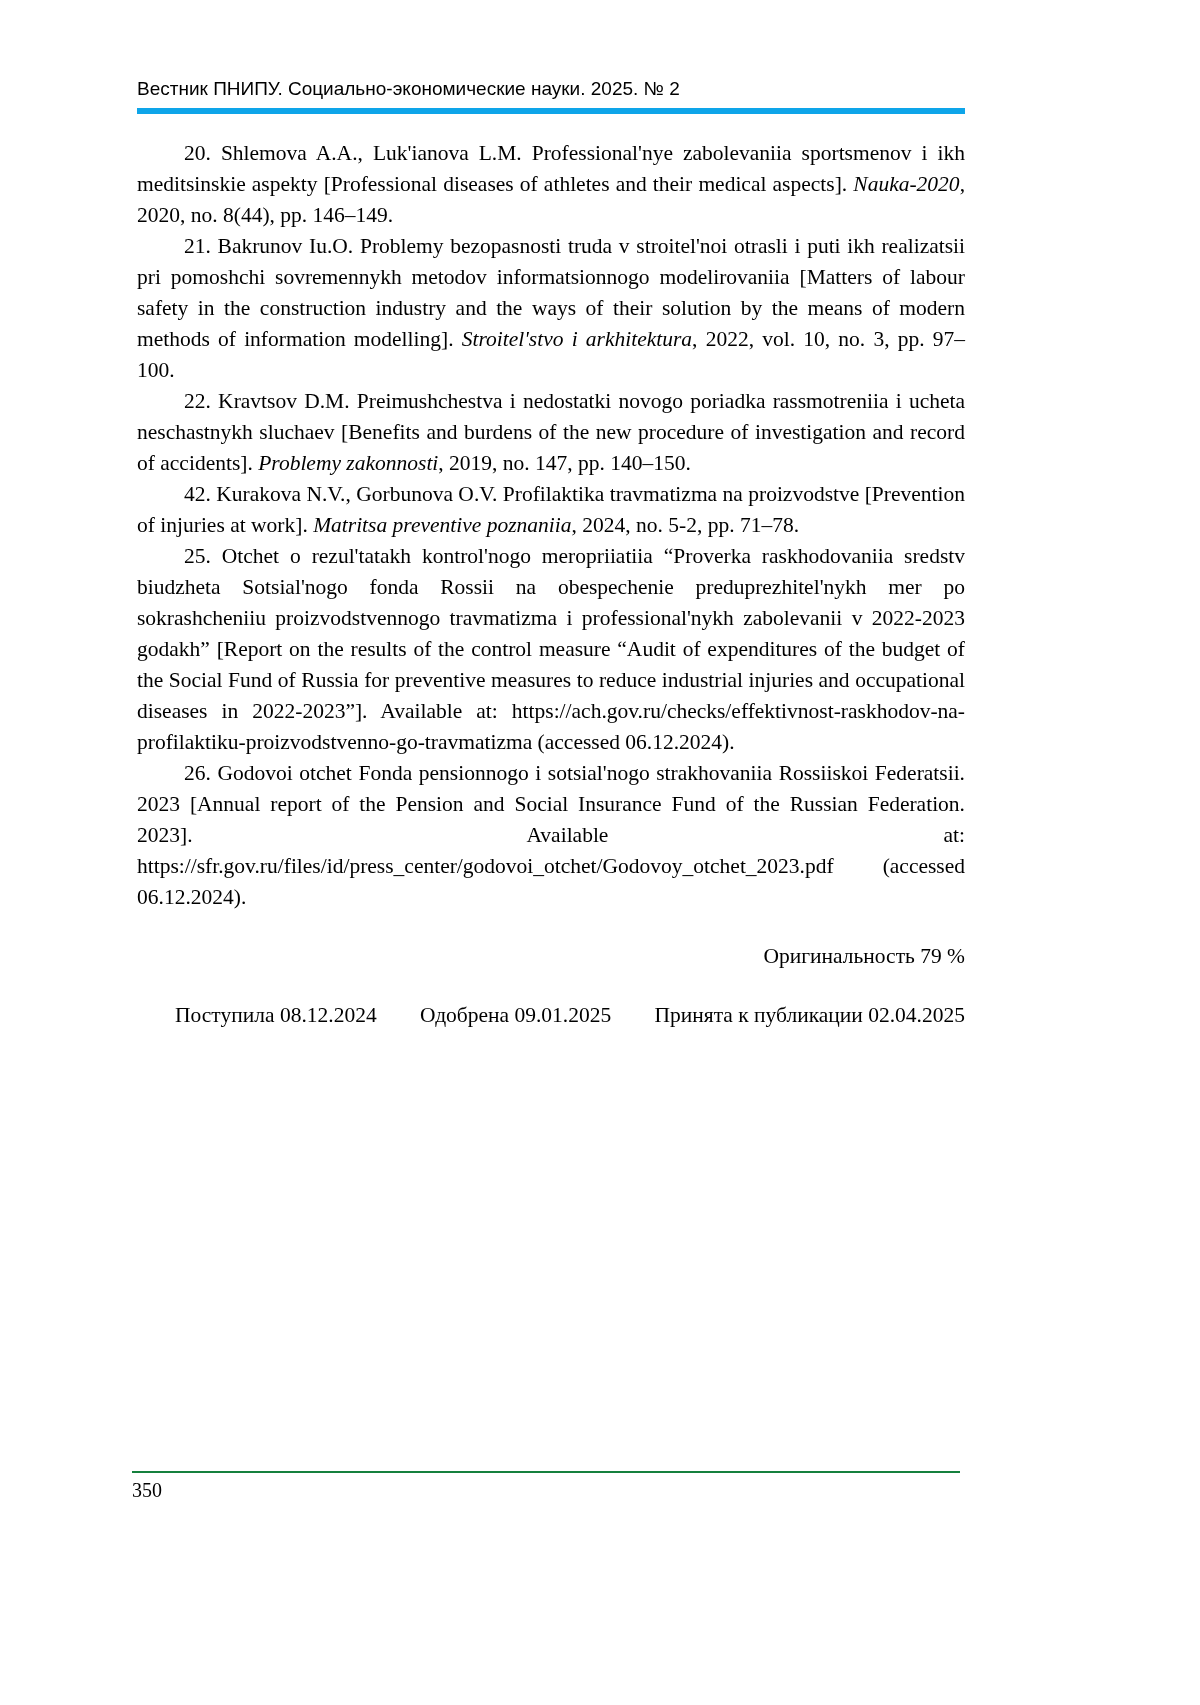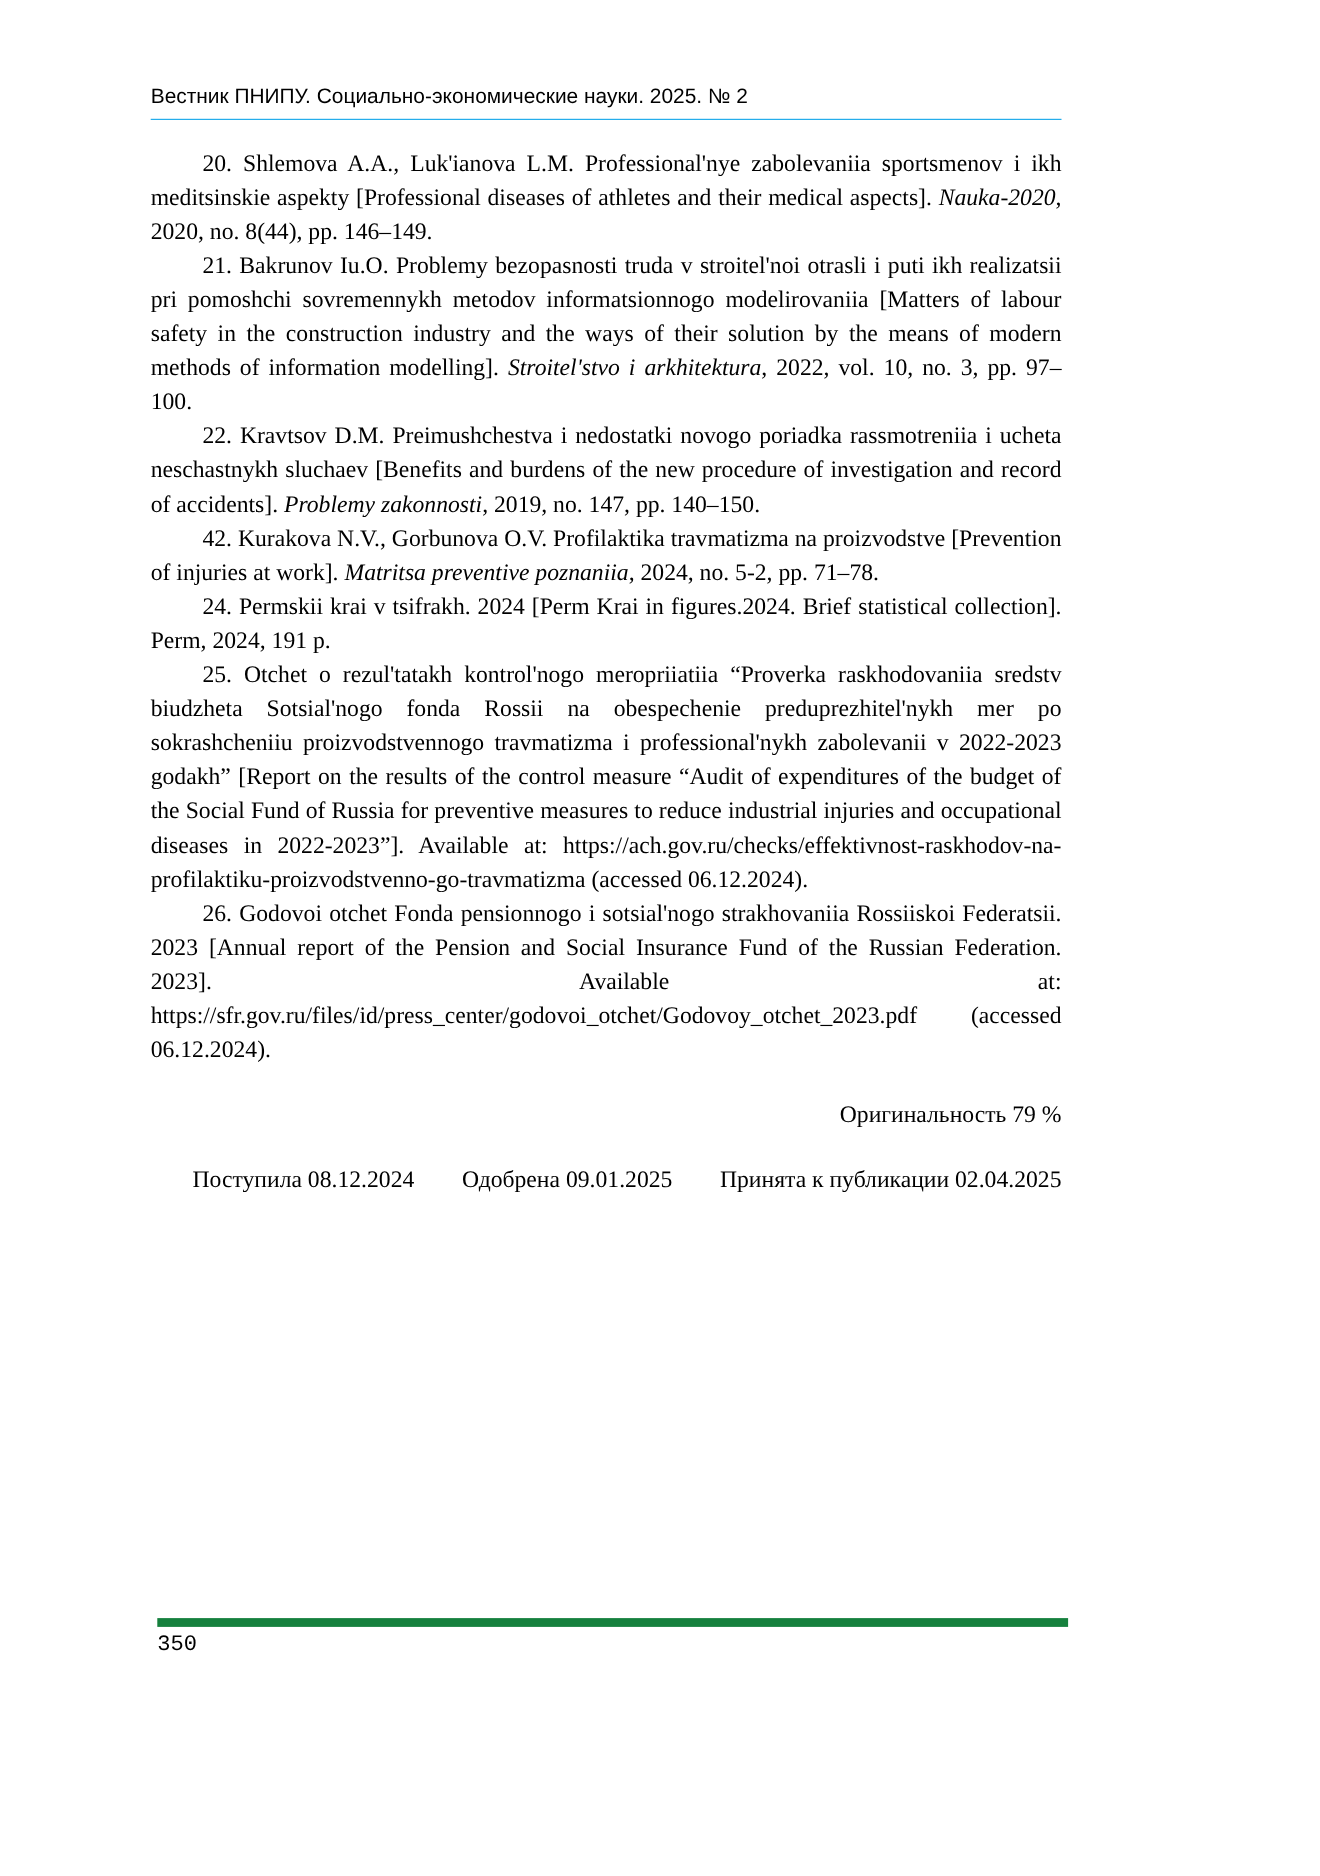--- a/index.html
+++ b/index.html
@@ -21,21 +21,21 @@
     left: 137px;
     top: 0;
     width: 828px;
   }
   .running-head {
     margin-top: 78px;
     font-family: "Liberation Sans", "DejaVu Sans", sans-serif;
     font-size: 19px;
     line-height: 22px;
     padding-bottom: 8px;
-    border-bottom: 1px solid #0ea5e9;
+    border-bottom: 6px solid #0ea5e9;
     text-align: left;
     white-space: nowrap;
   }
   .body-text {
     margin-top: 24px;
     font-size: 21.5px;
     line-height: 31px;
     text-align: justify;
   }
   .ref {
@@ -55,45 +55,43 @@
     margin-top: 28px;
     display: flex;
     justify-content: space-between;
     padding-left: 38px;
     font-size: 21.5px;
     line-height: 31px;
     gap: 33px;
   }
   .footer {
     position: absolute;
-    left: 143px;
+    left: 132px;
     top: 1471px;
     width: 828px;
-    border-top: 8px solid #15803d;
+    border-top: 2px solid #15803d;
     padding-top: 5px;
     font-size: 20px;
     line-height: 24px;
     text-align: left;
-    font-family: Liberation Mono, monospace;
   }
 </style>
 </head>
 <body>
 
 <div class="page">
   <div class="content">
 
     <div class="running-head">Вестник ПНИПУ. Социально-экономические науки. 2025. № 2</div>
 
     <div class="body-text">
       <p class="ref"><span>20. Shlemova A.A., Luk'ianova L.M. Professional'nye zabolevaniia sportsmenov i ikh meditsinskie aspekty [Professional diseases of athletes and their medical aspects]. </span><i>Nauka-2020</i><span>, 2020, no. 8(44), pp. 146–149.</span></p>
       <p class="ref"><span>21. Bakrunov Iu.O. Problemy bezopasnosti truda v stroitel'noi otrasli i puti ikh realizatsii pri pomoshchi sovremennykh metodov informatsionnogo modelirovaniia [Matters of labour safety in the construction industry and the ways of their solution by the means of modern methods of information modelling]. </span><i>Stroitel'stvo i arkhitektura</i><span>, 2022, vol. 10, no. 3, pp. 97–100.</span></p>
       <p class="ref"><span>22. Kravtsov D.M. Preimushchestva i nedostatki novogo poriadka rassmotreniia i ucheta neschastnykh sluchaev [Benefits and burdens of the new procedure of investigation and record of accidents]. </span><i>Problemy zakonnosti</i><span>, 2019, no. 147, pp. 140–150.</span></p>
       <p class="ref"><span>42. Kurakova N.V., Gorbunova O.V. Profilaktika travmatizma na proizvodstve [Prevention of injuries at work]. </span><i>Matritsa preventive poznaniia</i><span>, 2024, no. 5-2, pp. 71–78.</span></p>
-      <p class="ref"><span>24. Permskii krai v tsifrakh. 2024 [Perm Krai in figures.2024. Brief statistical collection]. Perm, 2024, 191 p.</span></p>
       <p class="ref"><span>25. Otchet o rezul'tatakh kontrol'nogo meropriiatiia “Proverka raskhodovaniia sredstv biudzheta Sotsial'nogo fonda Rossii na obespechenie preduprezhitel'nykh mer po sokrashcheniiu proizvodstvennogo travmatizma i professional'nykh zabolevanii v 2022-2023 godakh” [Report on the results of the control measure “Audit of expenditures of the budget of the Social Fund of Russia for preventive measures to reduce industrial injuries and occupational diseases in 2022-2023”]. Available at: https://ach.gov.ru/checks/effektivnost-raskhodov-na-profilaktiku-proizvodstvenno-go-travmatizma (accessed 06.12.2024).</span></p>
       <p class="ref"><span>26. Godovoi otchet Fonda pensionnogo i sotsial'nogo strakhovaniia Rossiiskoi Federatsii. 2023 [Annual report of the Pension and Social Insurance Fund of the Russian Federation. 2023]. Available at: https://sfr.gov.ru/files/id/press_center/godovoi_otchet/Godovoy_otchet_2023.pdf (accessed 06.12.2024).</span></p>
     </div>
 
     <p class="originality">Оригинальность 79 %</p>
 
     <div class="dates-line">
       <span>Поступила 08.12.2024</span>
       <span>Одобрена 09.01.2025</span>
       <span>Принята к публикации 02.04.2025</span>

